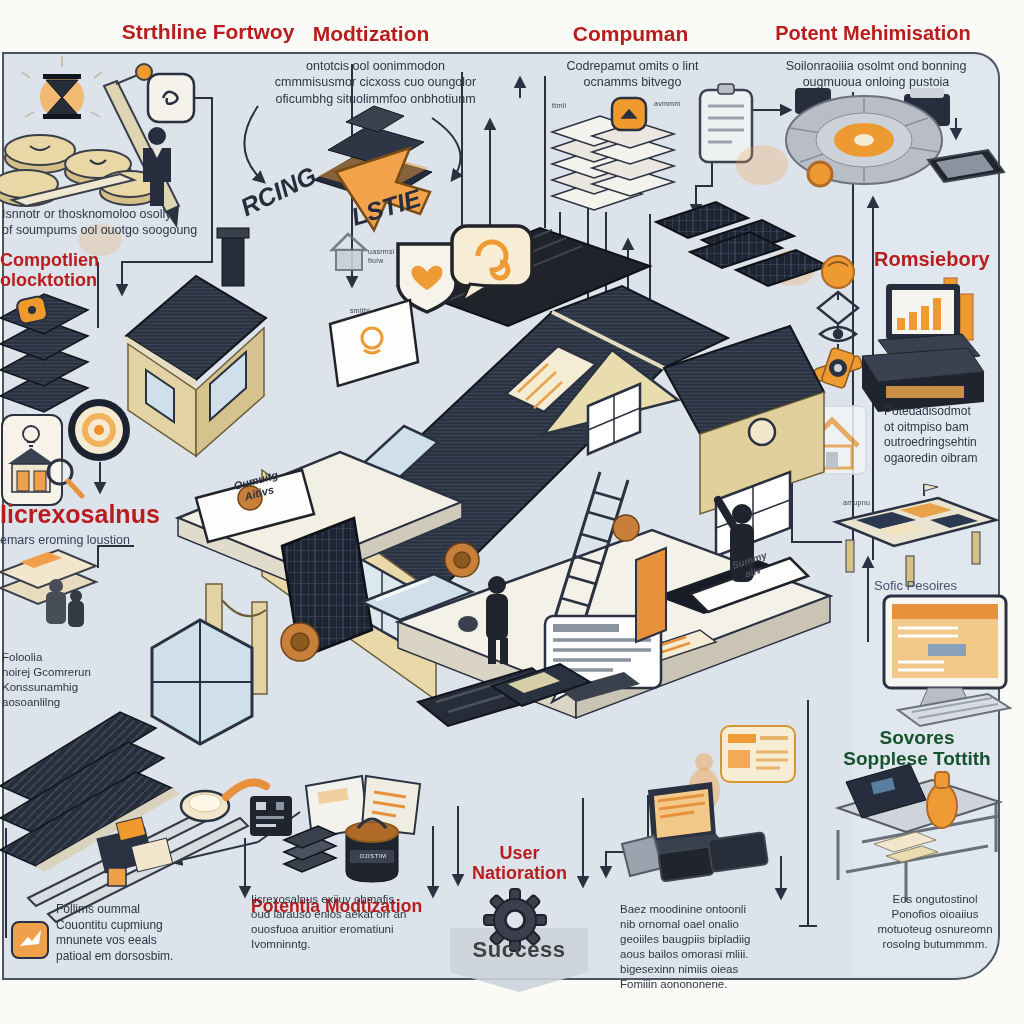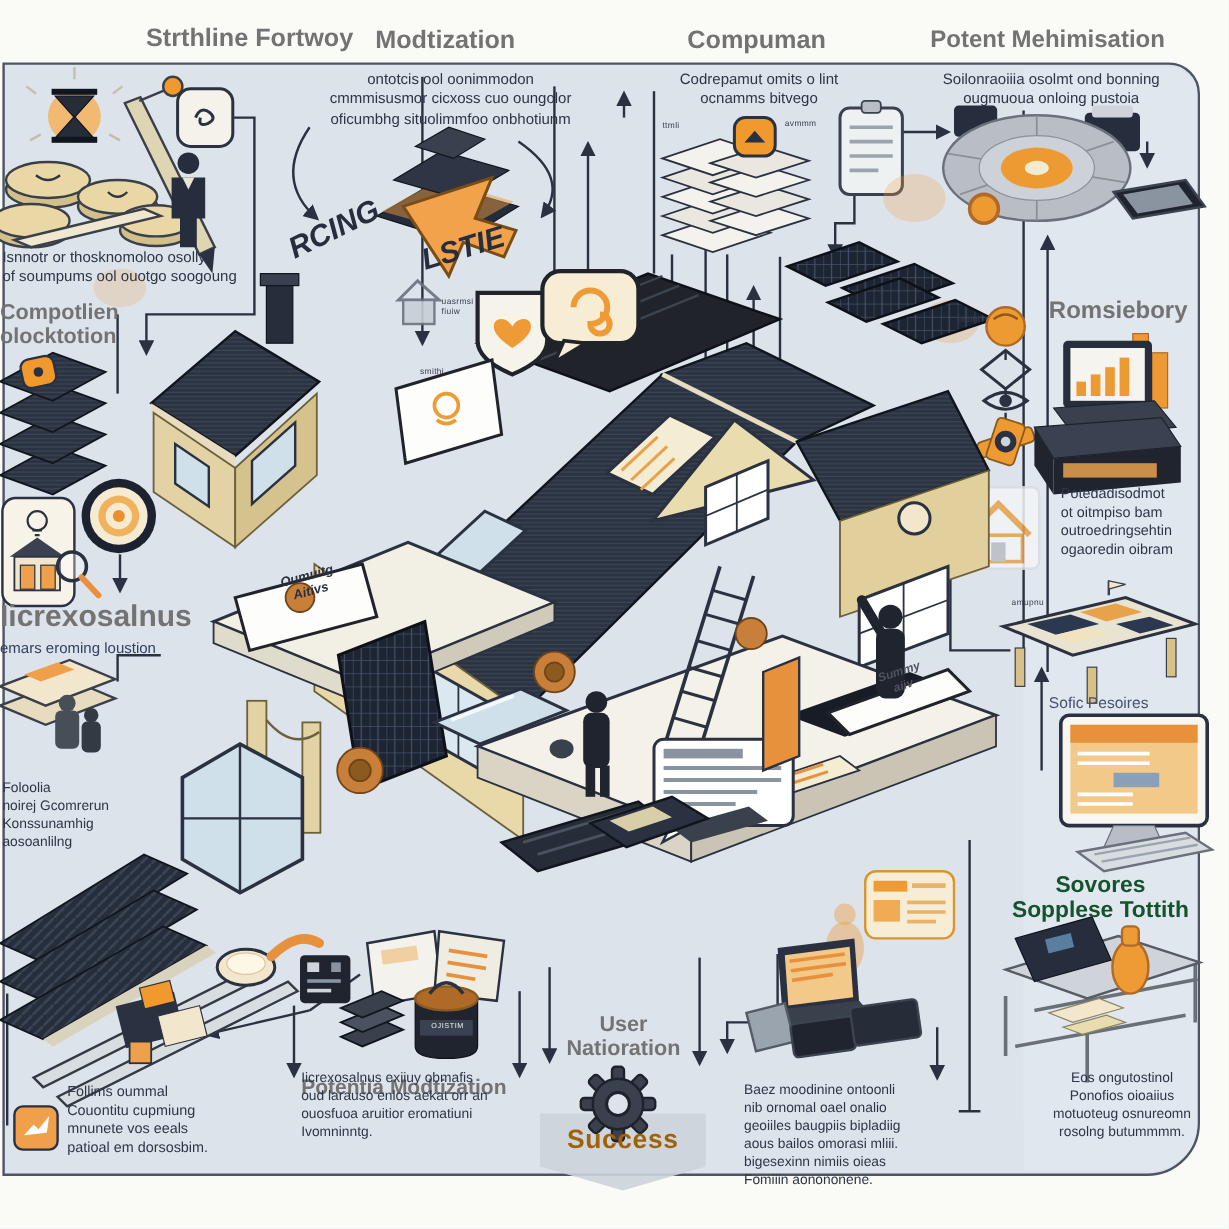--- a/index.html
+++ b/index.html
@@ -4,21 +4,21 @@
 <style>
   html,body{margin:0;padding:0}
   body{width:1024px;height:1024px;position:relative;overflow:hidden;
        background:#fafaf7;font-family:"Liberation Sans",sans-serif}
   .panel{position:absolute;left:2px;top:52px;width:998px;height:928px;box-sizing:border-box;
          background:#dce3ea;border:2px solid #4d5564;border-radius:0 26px 44px 0}
   .tint{position:absolute;left:853px;top:56px;width:145px;height:920px;background:#e5ebf1;
         opacity:.55;border-radius:0 24px 40px 0}
   svg.art{position:absolute;left:0;top:0;width:1024px;height:1024px}
   .lab{position:absolute;color:#2e3646;white-space:pre-line;line-height:1.3;z-index:5}
-  .hd{font-weight:800;color:#737373;line-height:1.12}
+  .hd{font-weight:800;color:#b91c1c;line-height:1.12}
   .ctr{text-align:center}
   .tiny{font-size:7px;color:#3a4150;letter-spacing:.3px}
   .rot{transform-origin:left top}
 </style>
 </head>
 <body>
 
 <div class="panel"></div>
 <div class="tint"></div>
 
@@ -540,21 +540,21 @@
 patioal em dorsosbim.</div>
 
 <div class="lab hd" style="left:251px;top:897px;width:215px;font-size:17.5px">Potentia Modtization</div>
 <div class="lab" style="left:251px;top:892px;width:200px;font-size:11.5px">Iicrexosalnus exiiuy obmafis
 oud larauso enlos aekat orr an
 ouosfuoa aruitior eromatiuni
 Ivomninntg.</div>
 
 <div class="lab hd ctr" style="left:452px;top:843px;width:135px;font-size:18px">User
 Natioration</div>
-<div class="lab hd ctr" style="left:450px;top:938px;width:138px;font-size:22px;letter-spacing:.5px;color:#a16207">Success</div>
+<div class="lab hd ctr" style="left:450px;top:938px;width:138px;font-size:22px;letter-spacing:.5px;color:#404040">Success</div>
 <div class="lab" style="left:620px;top:902px;width:195px;font-size:11.5px">Baez moodinine ontoonli
 nib ornomal oael onalio
 geoiiles baugpiis bipladiig
 aous bailos omorasi mliii.
 bigesexinn nimiis oieas
 Fomiiin aonononene.</div>
 
 <div class="lab hd" style="left:874px;top:248px;width:135px;font-size:20px">Romsiebory</div>
 <div class="lab" style="left:884px;top:404px;width:130px;font-size:12px">Potedadisodmot
 ot oitmpiso bam

